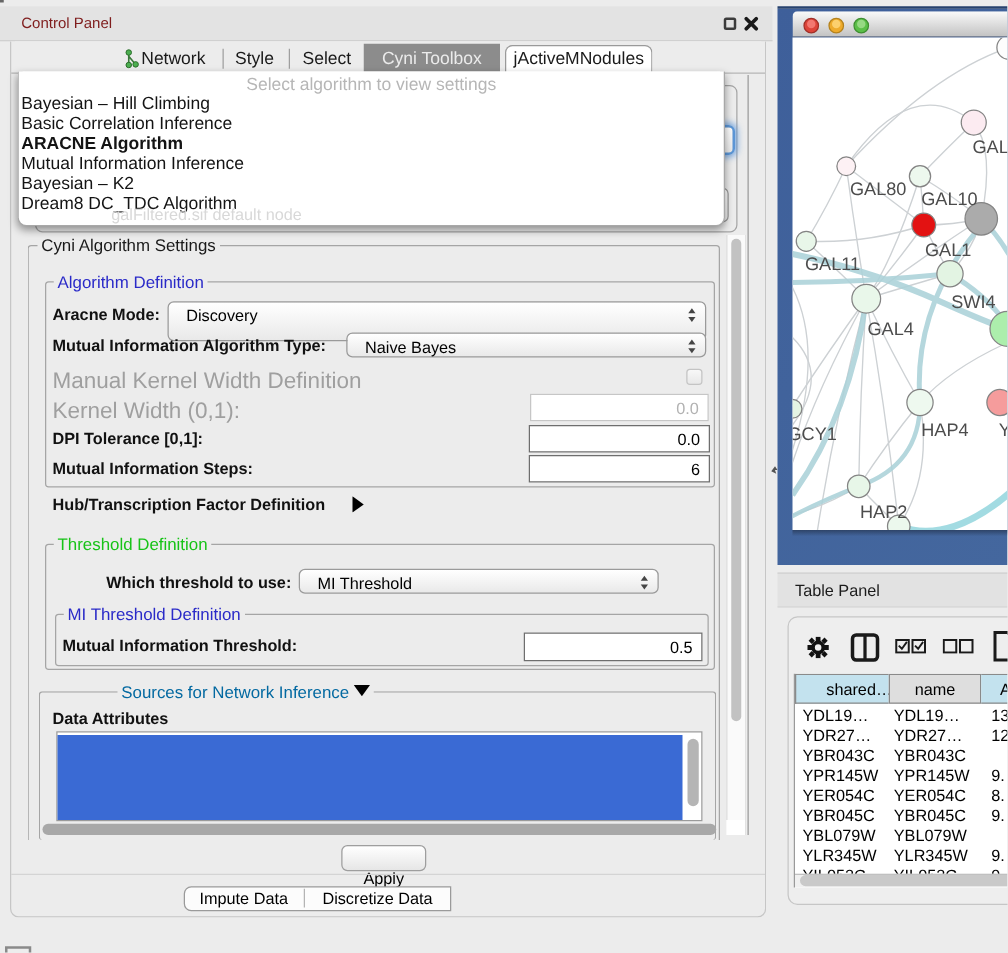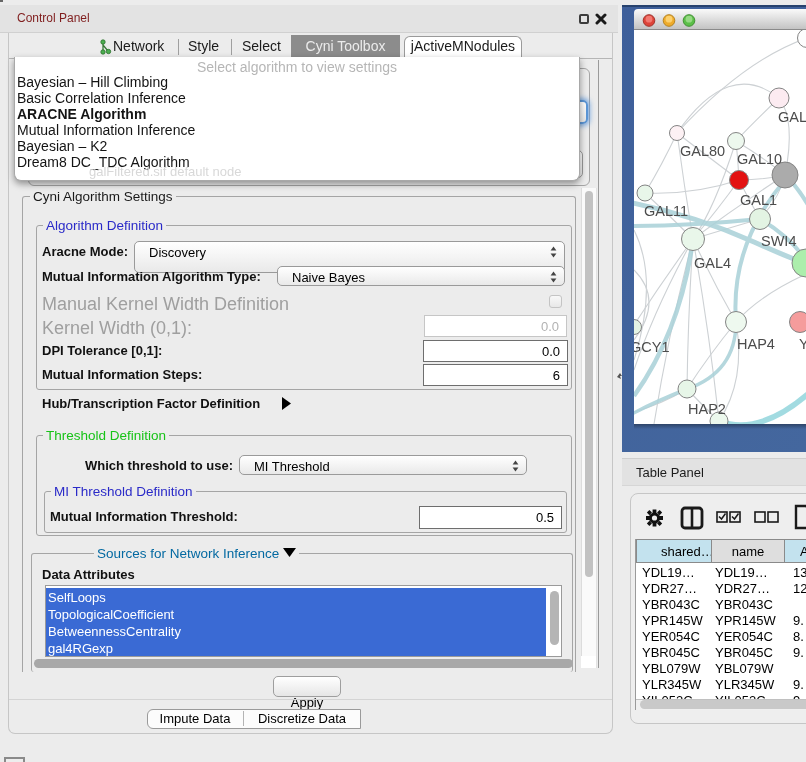--- a/index.html
+++ b/index.html
@@ -110,21 +110,20 @@
 <div class="field" style="left:419px;top:506px;width:143px;height:23px;">0.5</div>
 
 <div class="gbox" style="left:31px;top:553px;width:542px;height:119px;border-bottom:none;">
   <span class="gtitle" style="left:16px;color:#0369a1;font-weight:normal;margin-left:46px;">Sources for Network Inference <svg width="13" height="9" viewBox="0 0 13 9" style="margin-bottom:1px;">
         <path d="M0 0 L13 0 L6.5 9 Z" fill="#000"></path>
       </svg></span>
 </div>
 <span class="lbl abs" style="left:42px;top:567px;">Data Attributes</span>
 <div class="abs" style="left:45px;top:585px;width:517px;height:72px;background:#fff;border:1px solid #9a9a9a;">
   <div class="abs" style="left:0;top:2px;width:500px;height:68px;background:#3a6ad4;"></div>
-  <div class="abs" style="left:2px;top:3px;color:#fff;font-size:13px;line-height:17px;">SelfLoops<br>TopologicalCoefficient<br>BetweennessCentrality<br>gal4RGexp</div>
   <div class="abs" style="left:504px;top:5px;width:8.5px;height:54px;background:#b5b5b5;border-radius:5px;"></div>
 </div>
 <div class="abs" style="left:34px;top:659px;width:539px;height:9px;background:#a8a8a8;border-radius:4.5px;"></div>
 <div class="abs" style="left:581px;top:656px;width:15px;height:12px;background:#fff;"></div>
 
 <div class="abs" style="left:273px;top:676px;width:68px;height:21px;background:linear-gradient(#ffffff,#e6e6e6);border:1px solid #9e9e9e;border-radius:5px;text-align:center;font-size:13px;padding-top:18px;">Apply</div>
 <div class="abs" style="left:9px;top:699px;width:603px;height:1px;background:#d4d4d4;"></div>
 <div class="abs" style="left:147px;top:705px;width:322px;height:24px;font-size:13px;">
   <div class="abs" style="left:0;top:4px;width:214px;height:20px;background:#fcfcfc;border:1px solid #9a9a9a;border-radius:6px 0 0 6px;"></div>
   <div class="abs" style="left:0;top:6px;width:96px;text-align:center;">Impute Data</div>

